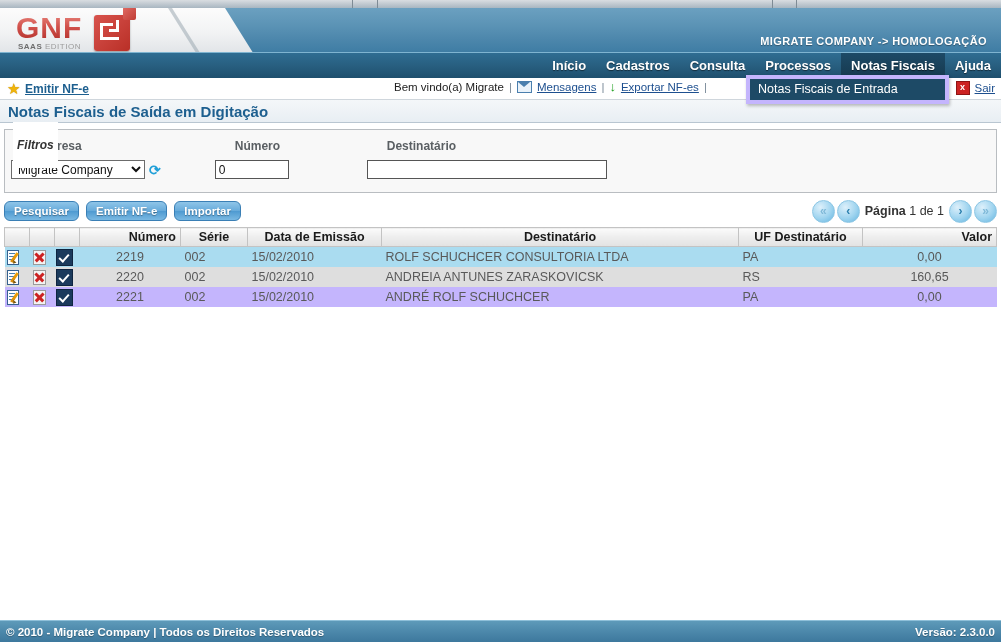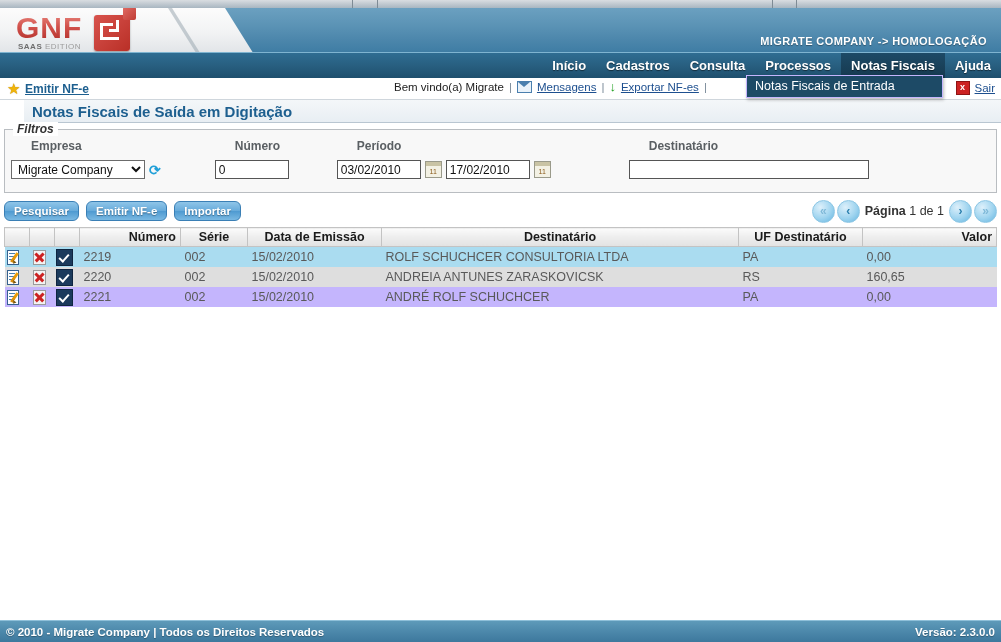--- a/index.html
+++ b/index.html
@@ -221,21 +221,21 @@
     font-weight: bold;
   }
   .sair-box a { color: #1d4f8f; text-decoration: underline; cursor: pointer; }
 
   
   .dropdown {
     position: absolute;
     left: 746px; top: 75px;
     width: 195px;
     z-index: 40;
-    border: 1px solid #c4b5fd;
+    border: 4px solid #c4b5fd;
     box-shadow: 1px 2px 3px rgba(0,0,0,.25);
   }
   .dd-item {
     height: 21px;
     line-height: 21px;
     padding-left: 8px;
     color: #ffffff;
     font-size: 12.5px;
     cursor: pointer;
     white-space: nowrap;
@@ -247,36 +247,35 @@
   .pagetitle {
     height: 22px;
     background: linear-gradient(to bottom, #f4f7f9 0%, #e8eef3 100%);
     border-bottom: 1px solid #b9c6d1;
     display: flex;
     align-items: center;
     padding-left: 8px;
     color: #1d5f8f;
     font-size: 15px;
     font-weight: bold;
-    margin-left: 24px;
   }
 
   
   .filtros-wrap {
     margin: 6px 4px 0 4px;
     border: 1px solid #b9bdc1;
     background: #f8f8f8;
     position: relative;
     height: 62px;
   }
   .filtros-legend {
     position: absolute;
     left: 8px; top: -8px;
     background: #ffffff;
-    padding: 0 4px;
+    padding: 16px 4px;
     font-size: 12px;
     font-style: italic;
     font-weight: bold;
     color: #333;
   }
   .filtros-inner {
     padding: 9px 0 0 6px;
     display: flex;
     align-items: flex-start;
   }
@@ -410,21 +409,21 @@
     white-space: nowrap;
   }
   table.grid th.num { text-align: right; }
   table.grid td {
     border: none;
     height: 20px;
     padding: 0 4px;
     color: #595959;
     white-space: nowrap;
   }
-  table.grid td.num { text-align: left; }
+  table.grid td.num { text-align: center; }
   table.grid td.ico { padding: 0 1px; width: 16px; }
   tr.r-sel td { background: #aadcf0; }
   tr.r-alt td { background: #dedede; }
   tr.r-pln td { background: #c4b5fd; }
 
   .ic {
     display: inline-block;
     width: 16px; height: 16px;
     position: relative;
     vertical-align: middle;
@@ -592,29 +591,20 @@
       </span>
     </div>
 
     <div class="fgroup sp-num">
       <span class="flabel">Número</span>
       <span class="frow">
         <input class="txt in-num" type="text" value="0" style="">
       </span>
     </div>
 
-    <div class="fgroup sp-per">
-      <span class="flabel">Período</span>
-      <span class="frow">
-        <input class="txt in-date" type="text" value="03/02/2010" style="">
-        <span class="cal-ico">11</span>
-        <input class="txt in-date" type="text" value="17/02/2010" style="">
-        <span class="cal-ico">11</span>
-      </span>
-    </div>
 
     <div class="fgroup sp-dest">
       <span class="flabel">Destinatário</span>
       <span class="frow">
         <input class="txt in-dest" type="text" value="" style="">
       </span>
     </div>
 
   </div>
 </div>

